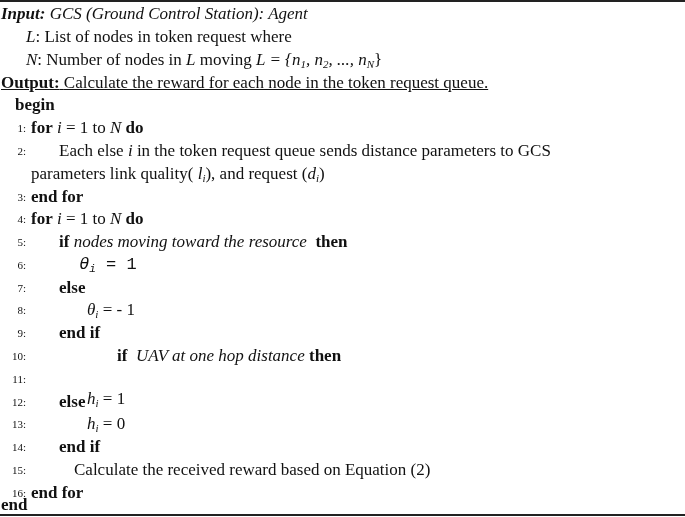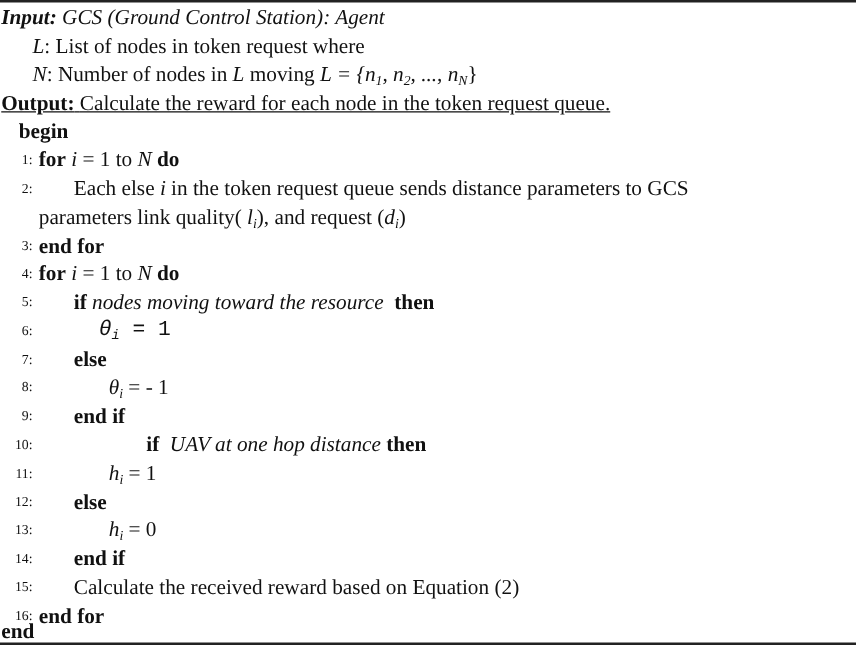--- a/index.html
+++ b/index.html
@@ -96,41 +96,41 @@
   <span class="body b" style="left:59px;">end if</span>
 </div>
 
 <div class="line" style="top:345px;">
   <span class="ln">10:</span>
   <span class="body" style="left:69px;margin-left:48px;"><span class="b">if</span>&nbsp; <span class="i">UAV at one hop distance</span> <span class="b">then</span></span>
 </div>
 
 <div class="line" style="top:368px;">
   <span class="ln">11:</span>
-  <span class="body" style="left:87px;"><span class="i">h</span><sub>i</sub><span> = 1</span></span>
+  <span class="body" style="left:87px;margin-top:20px;"><span class="i">h</span><sub>i</sub><span> = 1</span></span>
 </div>
 
 <div class="line" style="top:391px;">
   <span class="ln">12:</span>
   <span class="body b" style="left:59px;">else</span>
 </div>
 
 <div class="line" style="top:413px;">
   <span class="ln">13:</span>
   <span class="body" style="left:87px;"><span class="i">h</span><sub>i</sub><span> = 0</span></span>
 </div>
 
 <div class="line" style="top:436px;">
   <span class="ln">14:</span>
   <span class="body b" style="left:59px;">end if</span>
 </div>
 
 <div class="line" style="top:459px;">
   <span class="ln">15:</span>
-  <span class="body" style="left:59px;">Calculate the received reward based on Equation (2)</span>
+  <span class="body" style="left:74px;">Calculate the received reward based on Equation (2)</span>
 </div>
 
 <div class="line" style="top:482px;">
   <span class="ln">16:</span>
   <span class="body b" style="left:31px;">end for</span>
 </div>
 
 <div class="line" style="top:493px; top:494px;">
   <span class="body b" style="left:1px; top:0;">end</span>
 </div>

